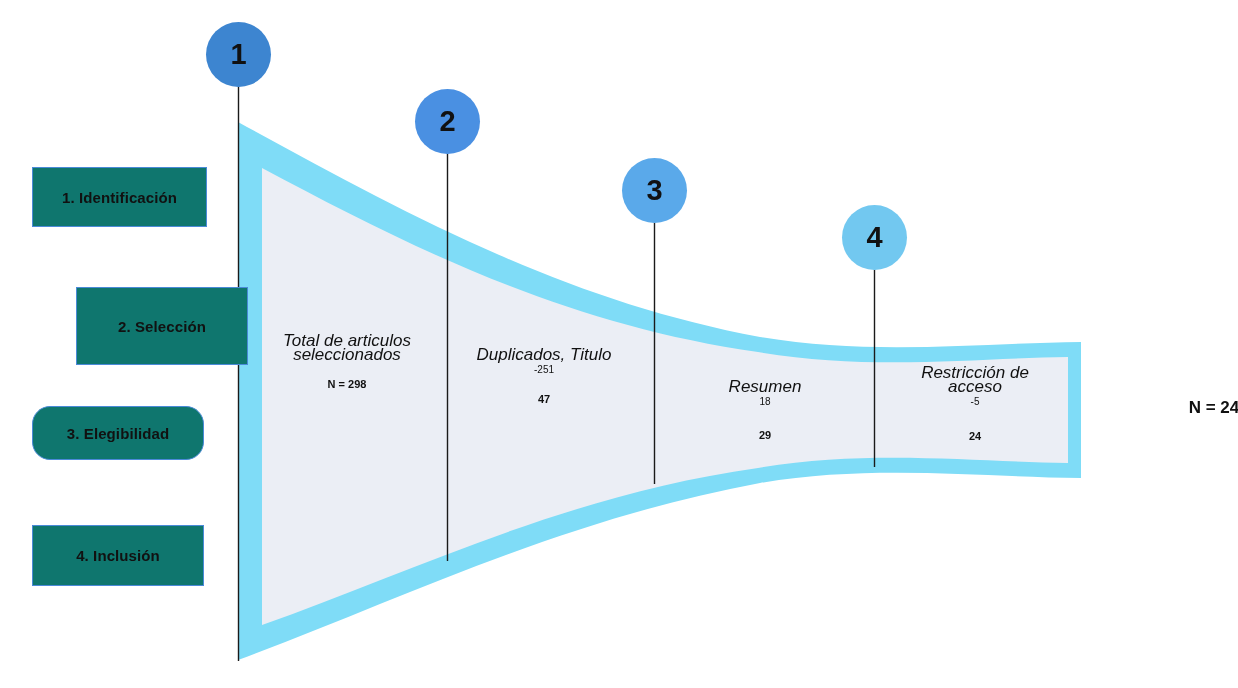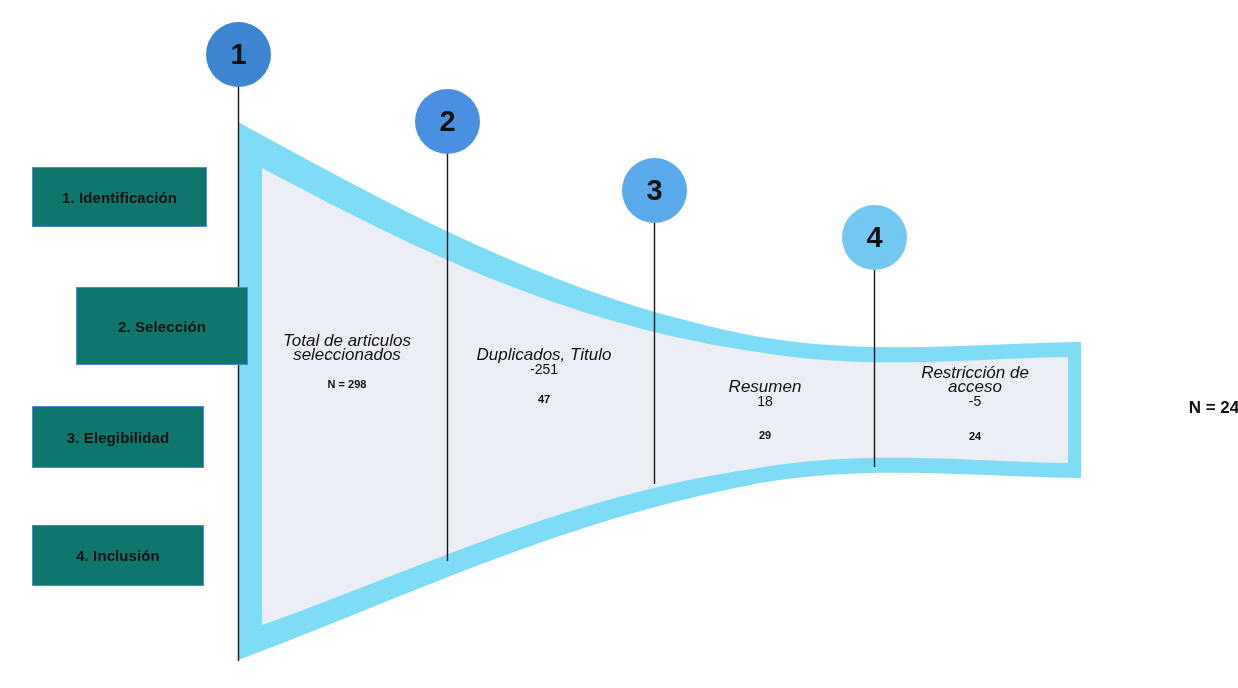--- a/index.html
+++ b/index.html
@@ -52,21 +52,21 @@
     text-align: center;
     color: #111111;
   }
   .seg-title {
     font-size: 17px;
     line-height: 14px;
     white-space: pre-line;
     font-style: italic;
   }
   .seg-delta {
-    font-size: 14px;
+    font-size: 10px;
     line-height: 15px;
   }
   .seg-value {
     font-size: 11px;
     font-weight: bold;
     margin-top: 16px;
   }
 
   .final-total {
     position: absolute;
@@ -113,21 +113,21 @@
     <line x1="654.5" y1="197" x2="654.5" y2="484" stroke="#1a1a1a" stroke-width="1.4"></line>
     <line x1="874.5" y1="245" x2="874.5" y2="467" stroke="#1a1a1a" stroke-width="1.4"></line>
   </svg>
 
   <div class="stage-box" style="left:32px;  top:167px; width:175px; height:60px;">
     <span>1. Identificación</span>
   </div>
   <div class="stage-box" style="left:32px;  top:287px; width:172px; height:78px;margin-left:44px;">
     <span>2. Selección</span>
   </div>
-  <div class="stage-box" style="left:32px;  top:406px; width:172px; height:62px;">
+  <div class="stage-box" style="left:32px;  top:406px; width:172px; height:54px;border-radius:18px;">
     <span>3. Elegibilidad</span>
   </div>
   <div class="stage-box" style="left:32px;  top:525px; width:172px; height:61px;">
     <span>4. Inclusión</span>
   </div>
 
   <div class="pin-circle" style="left:206px; top:22px;  width:65px; height:65px; background:#3d85d0;">
     <span>1</span>
   </div>
   <div class="pin-circle" style="left:415px; top:89px;  width:65px; height:65px; background:#4a90e2;">

